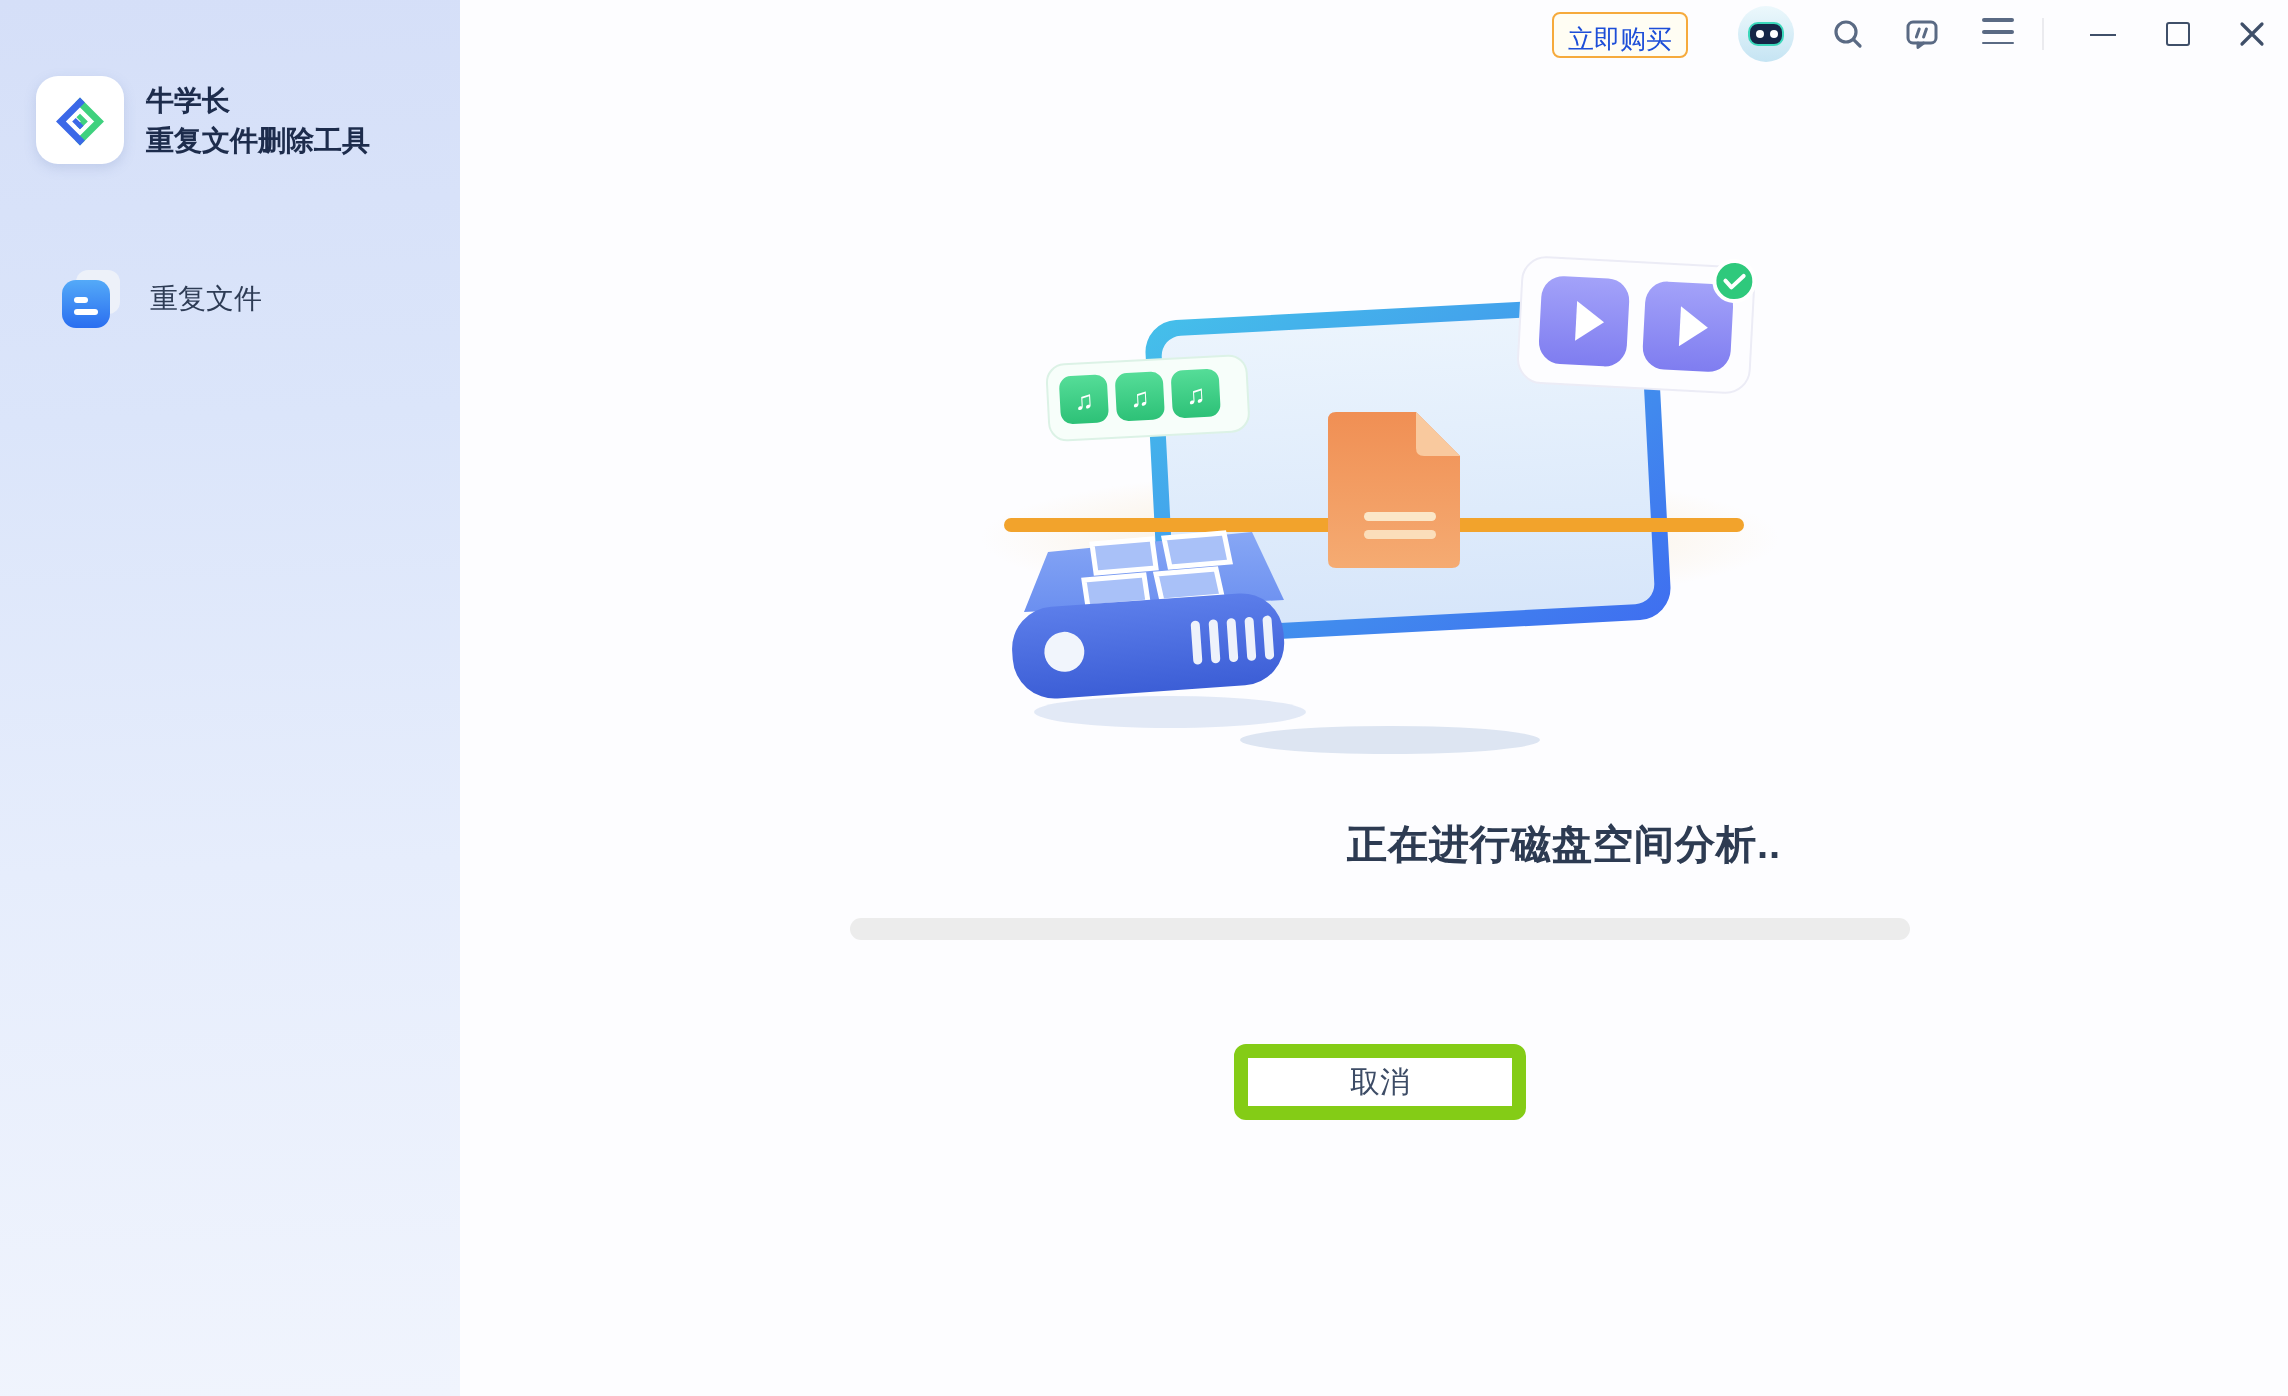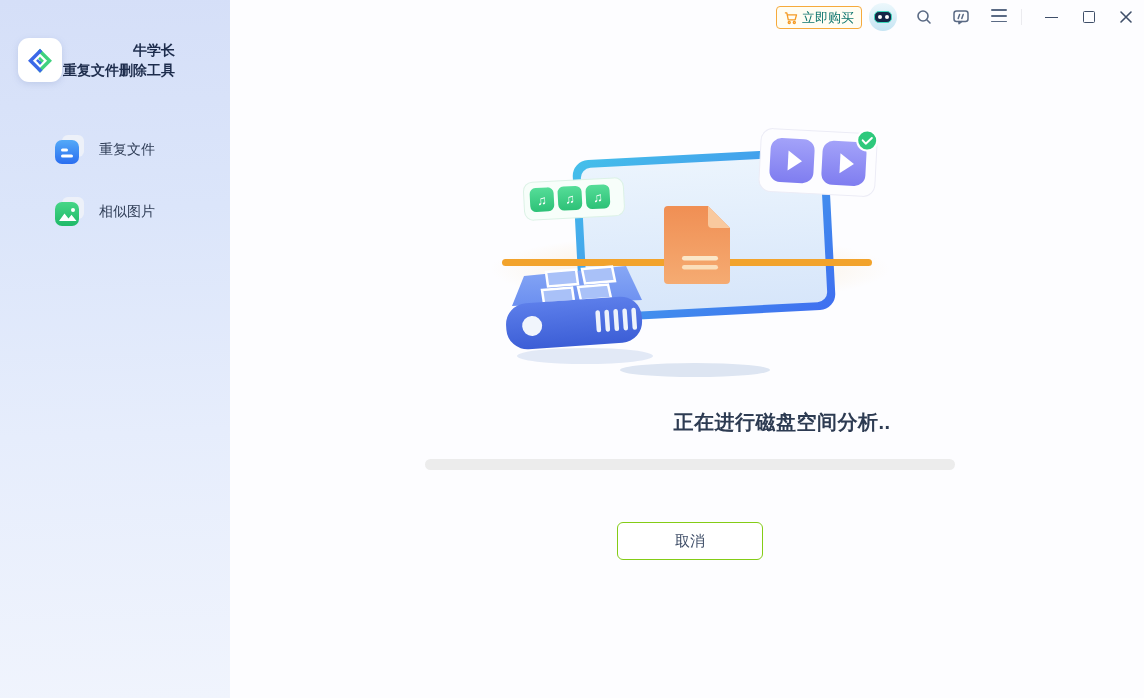--- a/index.html
+++ b/index.html
@@ -3,37 +3,37 @@
 <meta charset="utf-8">
 <style>
   * { margin:0; padding:0; box-sizing:border-box; }
   html,body { width:1144px; height:698px; overflow:hidden;
     font-family:"Liberation Sans", sans-serif; background:#fdfdff; }
   .window { position:relative; width:1144px; height:698px; }
 
   
   .sidebar { position:absolute; left:0; top:0; width:230px; height:698px;
     background:linear-gradient(178deg,#d5dff8 0%,#dbe5fa 30%,#e6edfc 62%,#f0f4fd 100%); }
-  .brand { display:flex; align-items:center; gap:1px; padding:38px 0 0 18px;text-align:right; }
+  .brand { display:flex; align-items:center; gap:11px; padding:38px 0 0 18px; }
   .brand-logo { width:44px; height:44px; border-radius:11px; background:#ffffff;
     box-shadow:0 2px 6px rgba(120,140,190,.25); display:flex; align-items:center; justify-content:center; }
   .brand-text { font-size:14px; font-weight:700; color:#1d2c4c; line-height:1.45; }
-  .nav { margin-top:40px; padding:0 16px;margin-left:24px; }
+  .nav { margin-top:40px; padding:0 16px; }
   .nav-item { display:flex; align-items:center; gap:14px; height:56px; padding-left:13px;
     border-radius:12px; font-size:14px; color:#2e3c55; cursor:pointer; margin-bottom:6px; }
   .nav-item.active { background:rgba(255,255,255,.88);
     box-shadow:0 5px 14px rgba(125,148,200,.14); }
   .nav-icon { width:32px; height:32px; flex:0 0 32px; }
 
   
   .titlebar { position:absolute; left:230px; top:0; right:0; height:36px; }
   .tb { position:absolute; display:flex; align-items:center; justify-content:center; cursor:pointer; }
   .buy-btn { left:546px; top:6px; height:23px; padding:0 7px; gap:4px;
     border:1.5px solid #f6aa3c; border-radius:4px; background:#fffdf3;
-    color:#0f766e; font-size:13px; font-family:inherit; display:flex; align-items:center; }
+    color:#1d4ed8; font-size:13px; font-family:inherit; display:flex; align-items:center;flex-direction:column; }
   .robot { left:639px; top:3px; width:28px; height:28px; border-radius:50%;
     background:linear-gradient(180deg,#ecf8fc,#c5e4f3); }
   .robot-head { width:18px; height:12px; border-radius:5px; background:#152647;
     border:1.5px solid #3bd8bb; display:flex; align-items:center; justify-content:center; gap:3px; }
   .robot-eye { width:4px; height:4px; border-radius:50%; background:#ffffff; }
   .ico { left:0; top:8px; width:18px; height:18px; }
   .search-i { left:685px; } .chat-i { left:722px; } .menu-i { left:761px; top:9px; }
   .menu-lines { display:flex; flex-direction:column; gap:4px; }
   .menu-lines i { display:block; width:16px; height:1.8px; background:#5a6a84; border-radius:1px; }
   .tb-div { position:absolute; left:791px; top:9px; width:1px; height:16px; background:#ebebef; }
@@ -44,21 +44,21 @@
   .win-close { left:883px; top:4px; width:26px; height:26px; }
 
   
   .illustration { position:absolute; left:490px; top:104px; width:400px; height:280px; }
   .status-title { position:absolute; left:230px; top:409px; width:1104px; text-align:center;
     font-size:20px; font-weight:700; color:#2d3b52; letter-spacing:.5px; }
   .progress-track { position:absolute; left:425px; top:459px; width:530px; height:11px;
     border-radius:6px; background:#ececec; overflow:hidden; }
   .progress-fill { height:100%; width:0; background:#3b82f6; border-radius:6px; }
   .cancel-btn { position:absolute; left:617px; top:522px; width:146px; height:38px;
-    background:#ffffff; border:1px solid #84cc16; border-radius:6px;
+    background:#ffffff; border:7px solid #84cc16; border-radius:6px;
     font-size:15px; color:#3d4c66; font-family:inherit; cursor:pointer; }
 </style>
 </head>
 <body>
 
 <div class="window">
 
   <aside class="sidebar">
     <div class="brand">
       <div class="brand-logo">
@@ -88,35 +88,20 @@
           <defs>
               <linearGradient id="gBlue" x1="0" y1="0" x2="0" y2="1">
             <stop offset="0" stop-color="#54aaf8"></stop>
                 <stop offset="1" stop-color="#2a6ef0"></stop>
           </linearGradient>
             </defs>
         </svg>
         <span>重复文件</span>
       </div>
 
-      <div class="nav-item">
-        <svg class="nav-icon" viewBox="0 0 32 32">
-          <rect x="9" y="1" width="22" height="22" rx="6" fill="#edf1f9"></rect>
-          <rect x="2" y="6" width="24" height="24" rx="7" fill="url(#gGreen)"></rect>
-          <circle cx="20" cy="14" r="2" fill="#ffffff"></circle>
-          <path d="M6,25 l5.5,-7.5 4,5 3,-3.8 5,6.3 z" fill="#ffffff"></path>
-          <defs>
-              <linearGradient id="gGreen" x1="0" y1="0" x2="0" y2="1">
-            <stop offset="0" stop-color="#46d687"></stop>
-                <stop offset="1" stop-color="#1fb968"></stop>
-          </linearGradient>
-            </defs>
-        </svg>
-        <span>相似图片</span>
-      </div>
 
 
 
     </nav>
   </aside>
 
   <div class="titlebar">
     <button class="tb buy-btn">
       <svg width="14" height="14" viewBox="0 0 16 16" fill="none" stroke="#f59a23" stroke-width="1.5" stroke-linejoin="round">
         <path d="M1,2.2 h2.2 l1.7,8 h7.8 l1.6,-5.8 h-10.4"></path>

